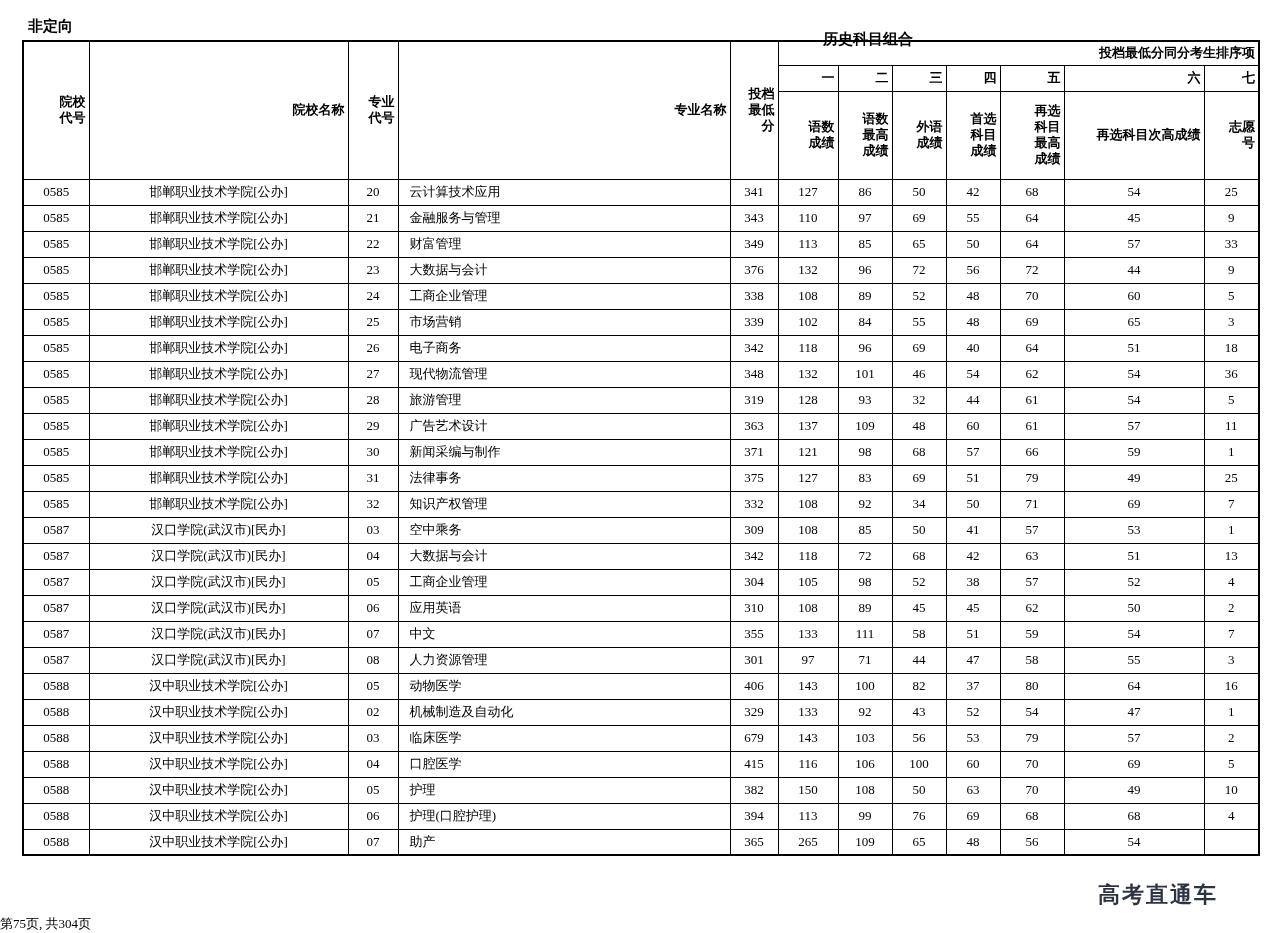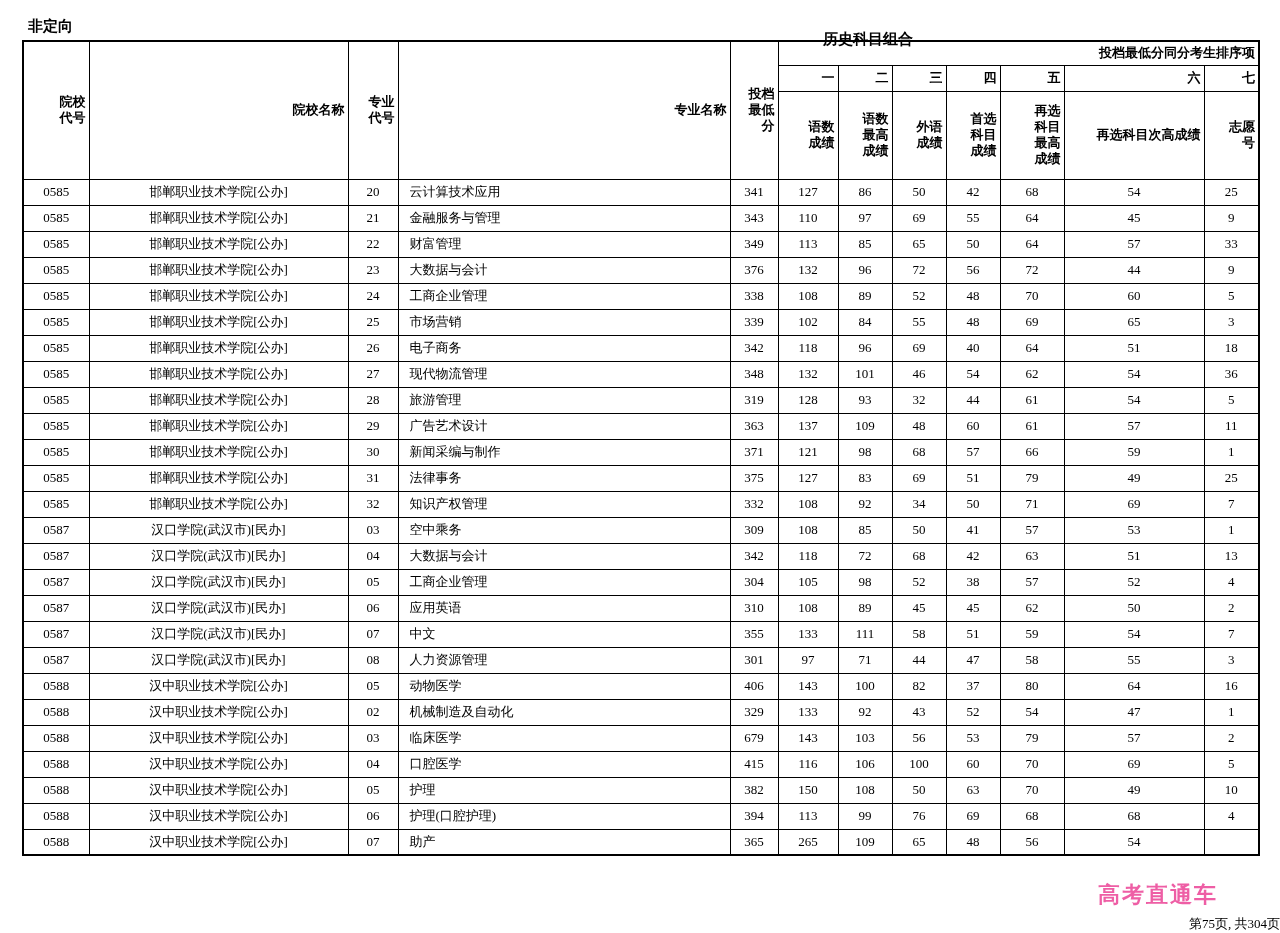--- a/index.html
+++ b/index.html
@@ -36,21 +36,21 @@
   }
   .grid thead th { font-weight: bold; text-align: right; }
   .grid .pre { white-space: pre-line; }
   .grid tr.h1 { height: 24px; }
   .grid tr.h2 { height: 26px; }
   .grid tr.h3 { height: 88px; }
   .grid tbody tr { height: 26px; }
   .grid td.c3 { text-align: left; padding-left: 11px; }
   .footer {
     position: absolute; left: 0; right: 0; top: 915px;
-    text-align: right; font-size: 13px;
+    text-align: left; font-size: 13px;
   }
   .watermark {
     position: absolute; left: 1098px; top: 880px;
     font-family: "Liberation Sans", "DejaVu Sans", sans-serif;
     font-weight: bold; font-size: 22px; letter-spacing: 2px;
     opacity: 0.88;
     text-shadow: 0 0 1px #ffffff;
   }
 </style>
 </head>
@@ -484,15 +484,15 @@
           <td class="c8">48</td>
           <td class="c9">56</td>
           <td class="c10">54</td>
           <td class="c11"></td>
         </tr>
       </tbody>
   </table>
 
   <div class="footer">第75页, 共304页</div>
 
-  <div class="watermark" style="color: #ec4899;">高考直通车</div>
+  <div class="watermark" style="color: #0f172a;">高考直通车</div>
 
 </div>
 
 </body></html>

